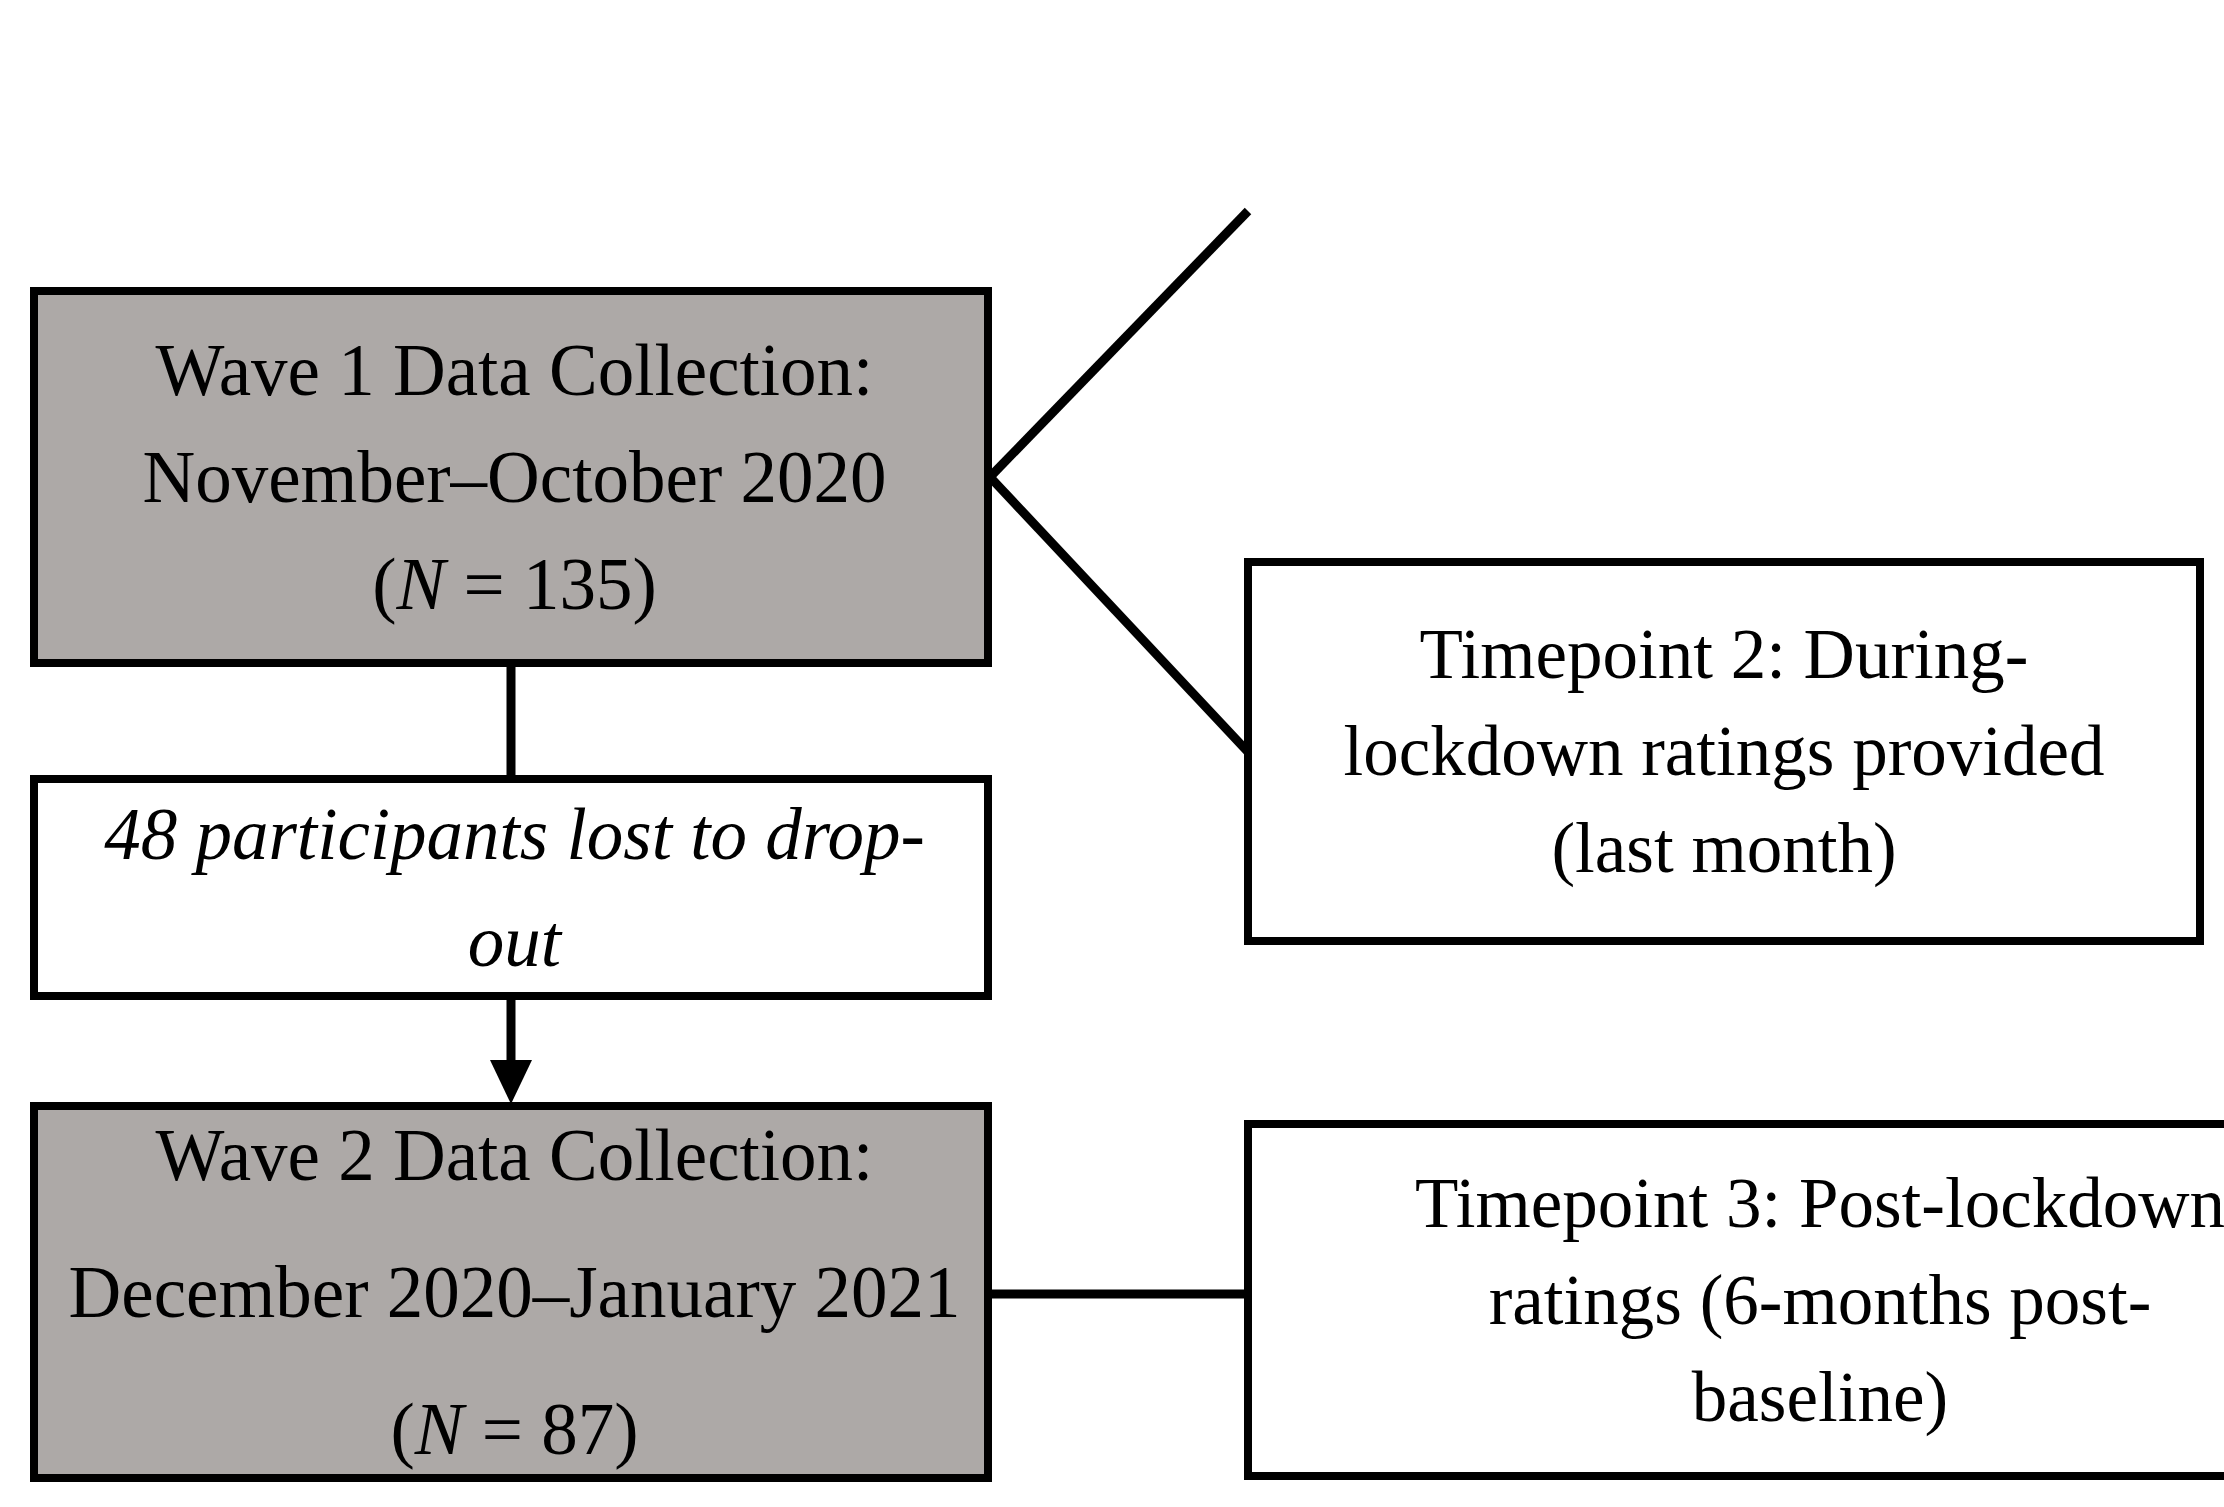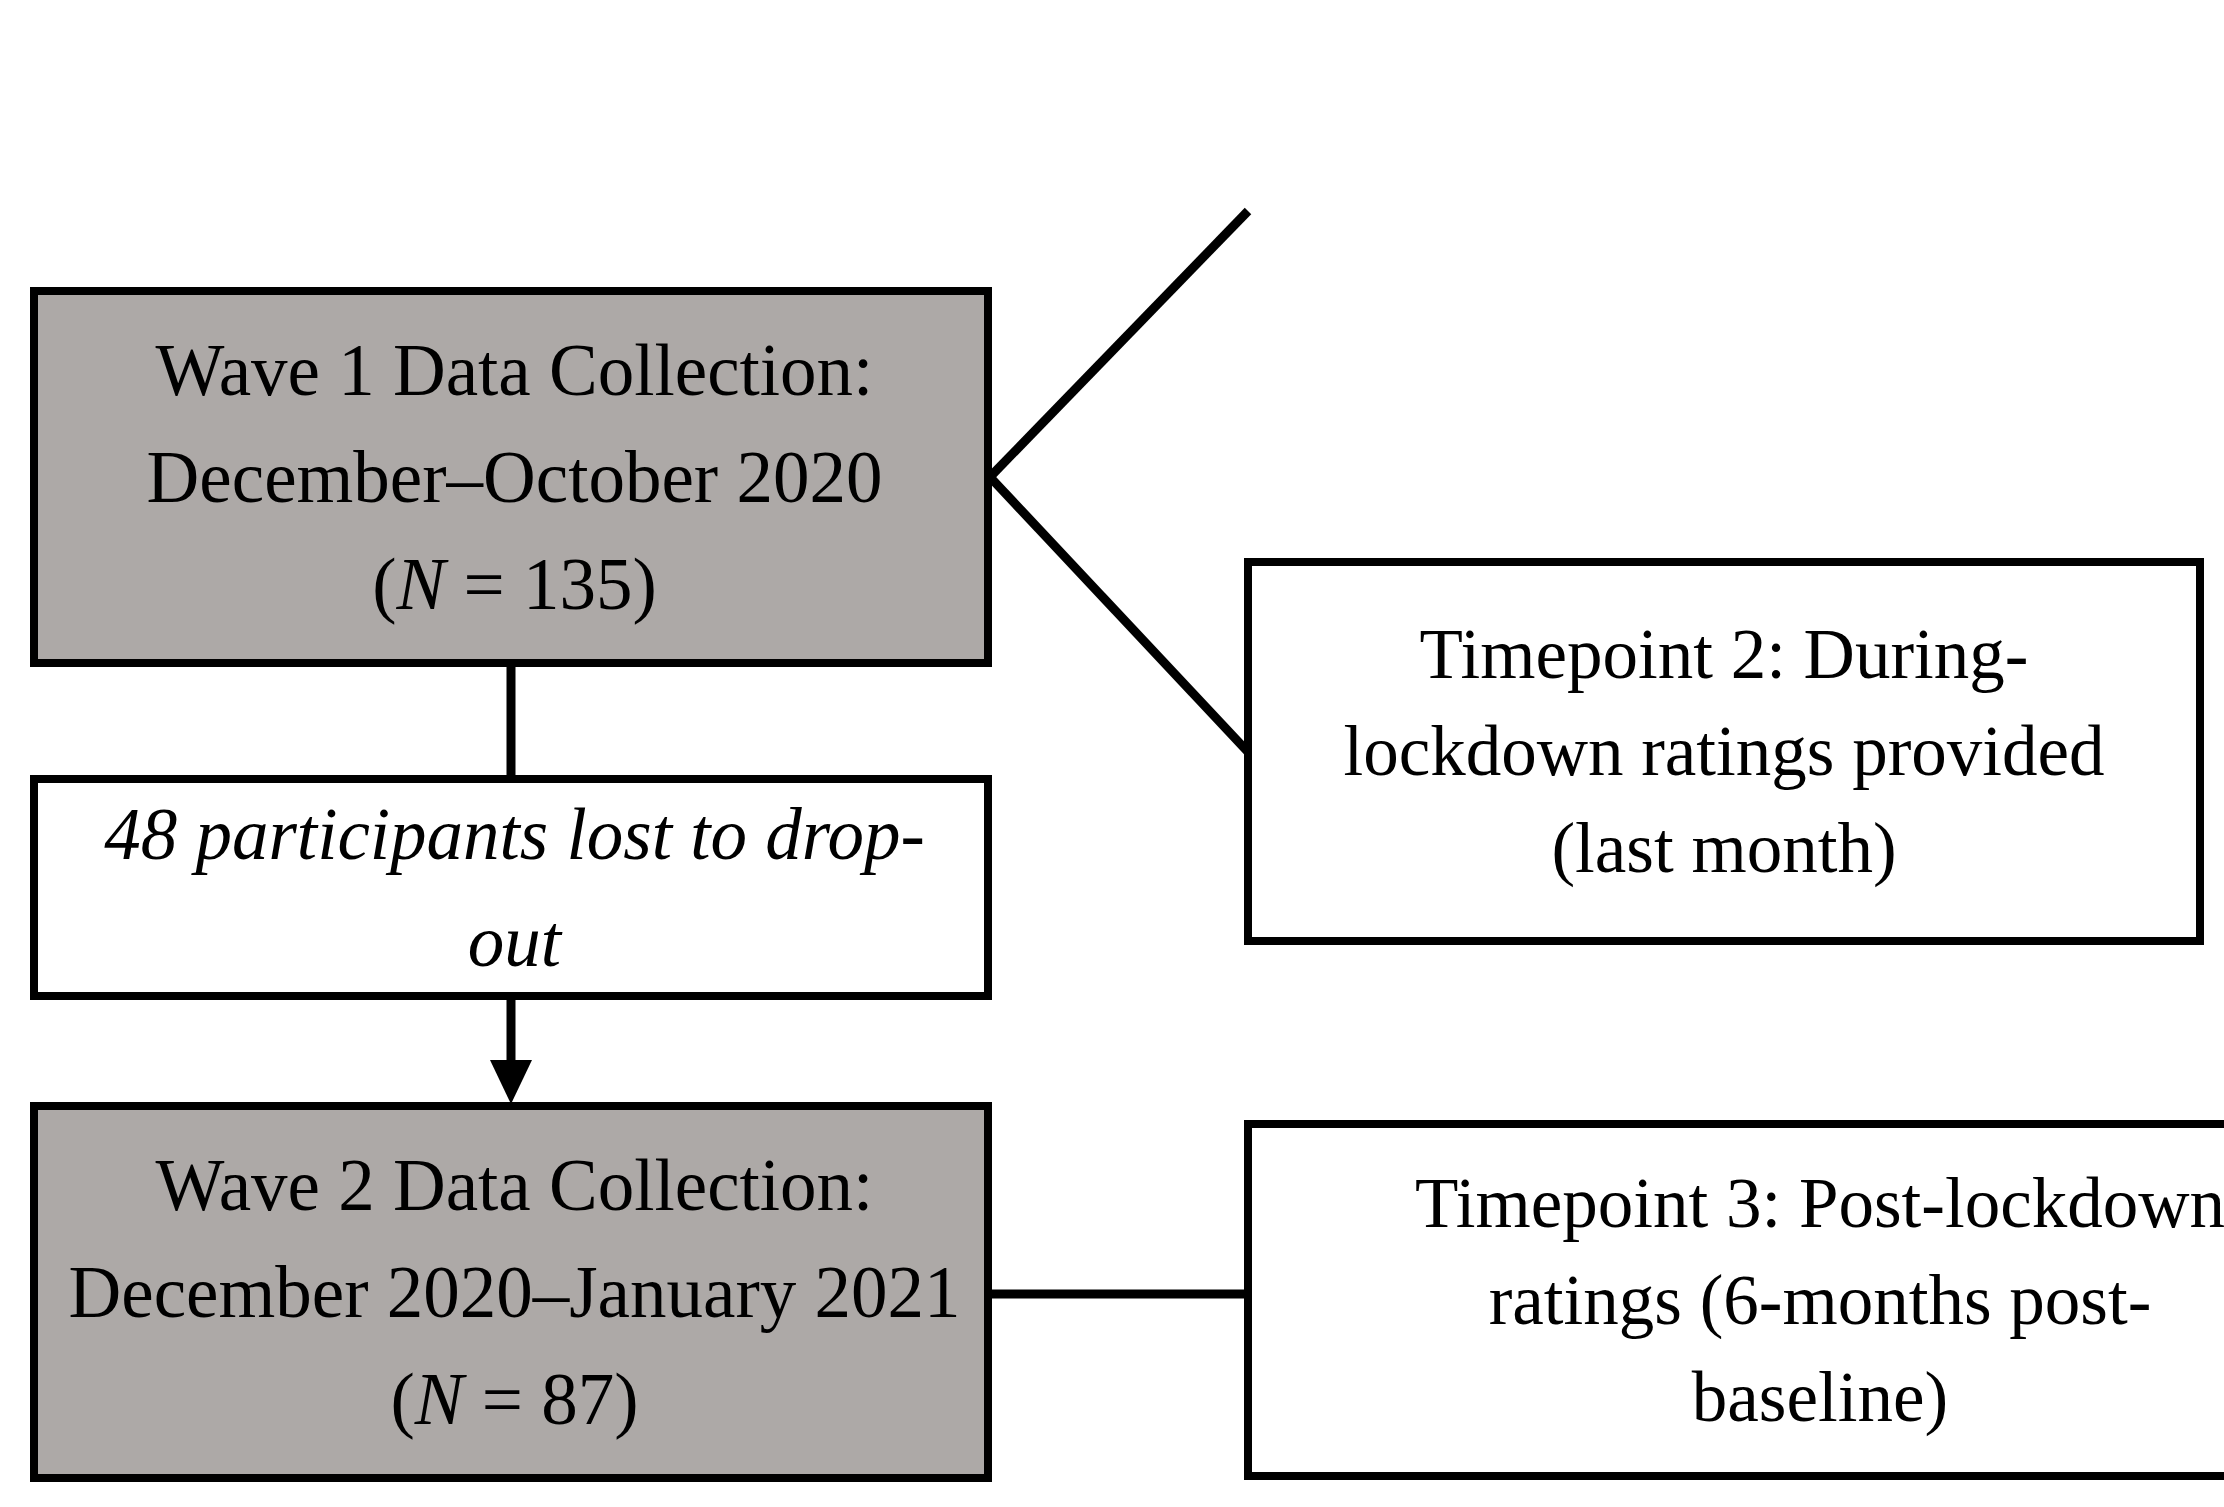--- a/index.html
+++ b/index.html
@@ -31,42 +31,42 @@
   }
   .node.gray{background:var(--gray-fill);}
   .node.white{background:var(--white-fill);}
   .left-col{font-size:73px;line-height:107px;padding-left:7px;}
   .right-col{font-size:71px;line-height:97px;}
   .tline{white-space:nowrap;}
   .it{font-style:italic;}
   
   #box-wave1  {left:30px;   top:287px;  width:962px; height:380px;}
   #box-dropout{left:30px;   top:775px;  width:962px; height:225px;}
-  #box-wave2  {left:30px;   top:1102px; width:962px; height:380px;}
+  #box-wave2  {left:30px;   top:1102px; width:962px; height:380px;gap:30px;}
   #box-tp1    {left:1244px; top:16px;   width:960px; height:389px;}
   #box-tp2    {left:1244px; top:558px;  width:960px; height:387px;}
   #box-tp3    {left:1244px; top:1120px; width:1152px; height:360px;}
 </style>
 </head>
 <body>
 
 <div class="canvas">
 
   <svg class="connectors" viewBox="0 0 2224 1507" xmlns="http://www.w3.org/2000/svg">
     <line x1="990" y1="477" x2="1248" y2="211" stroke="#000000" stroke-width="9"></line>
     <line x1="990" y1="477" x2="1248" y2="752" stroke="#000000" stroke-width="9"></line>
     <line x1="511" y1="663" x2="511" y2="779" stroke="#000000" stroke-width="9"></line>
     <line x1="511" y1="996" x2="511" y2="1068" stroke="#000000" stroke-width="9"></line>
     <polygon points="490,1060 532,1060 511,1104" fill="#000000"></polygon>
     <line x1="990" y1="1294" x2="1248" y2="1294" stroke="#000000" stroke-width="9"></line>
   </svg>
 
   <div class="node gray left-col" id="box-wave1">
       <div class="tline"><span>Wave 1 Data Collection:</span></div>
-      <div class="tline"><span>December–October 2020</span></div>
+      <div class="tline"><span>November–October 2020</span></div>
       <div class="tline"><span>(</span><span class="it">N</span><span> = 135)</span></div>
     </div>
 
   <div class="node white left-col" id="box-dropout">
       <div class="tline"><span class="it">48 participants lost to drop-</span></div>
       <div class="tline"><span class="it">out</span></div>
     </div>
 
   <div class="node gray left-col" id="box-wave2">
       <div class="tline"><span>Wave 2 Data Collection:</span></div>

